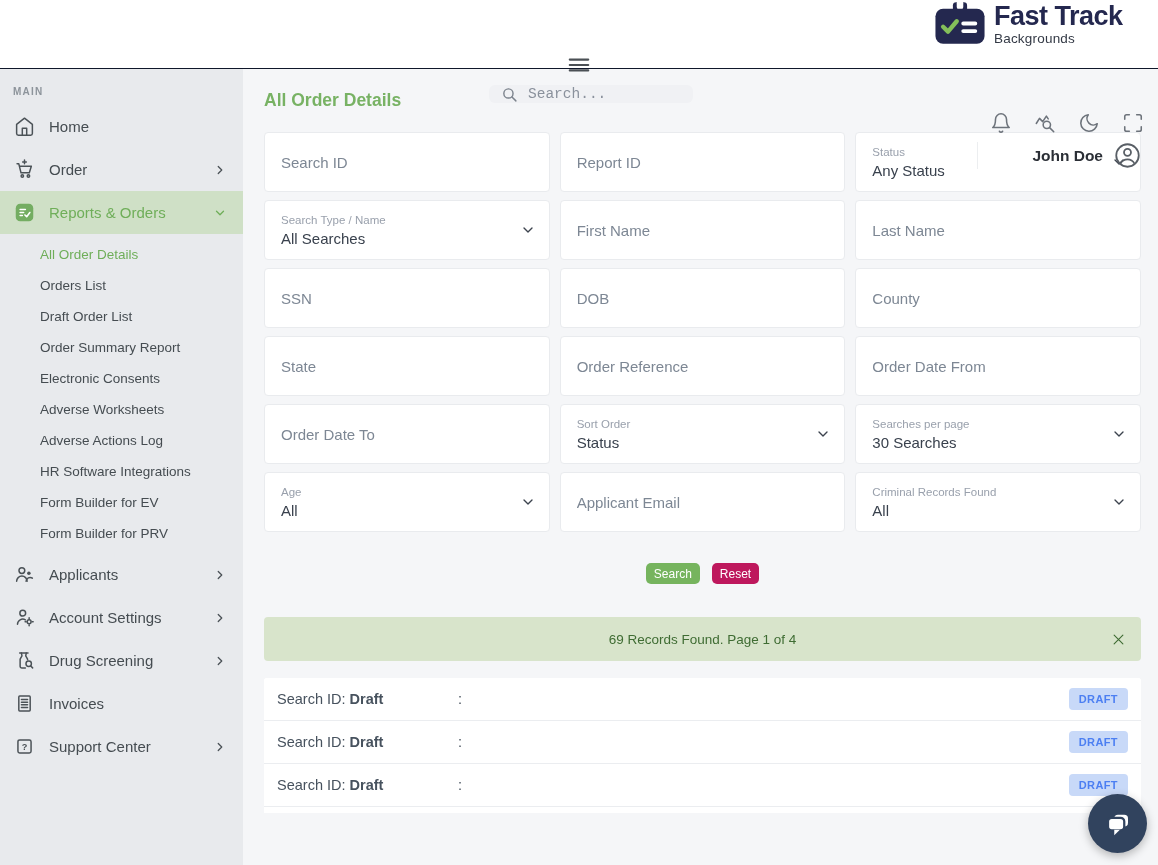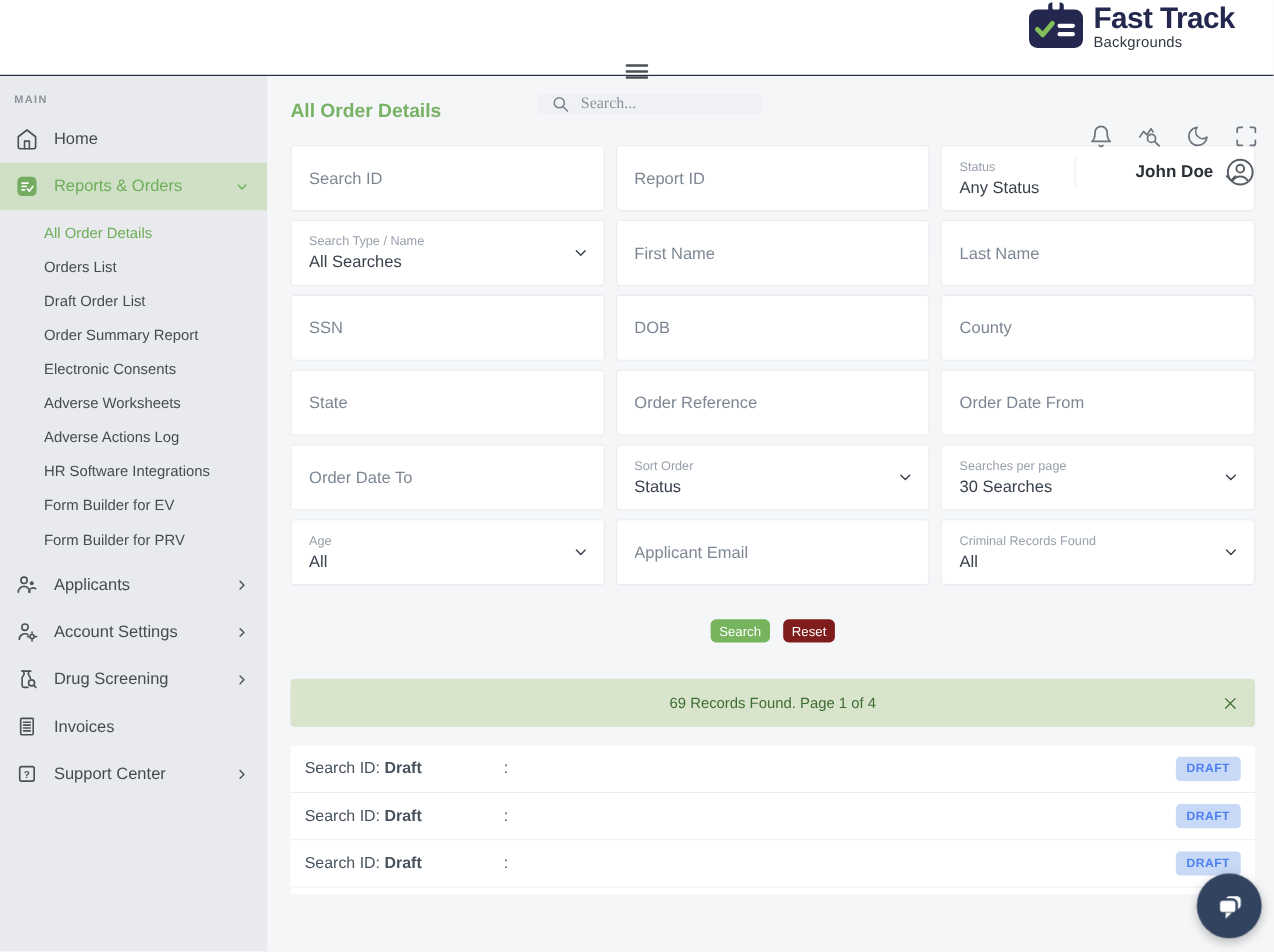--- a/index.html
+++ b/index.html
@@ -11,21 +11,21 @@
     border-bottom:1px solid #0f172a; position:relative; z-index:5;flex-direction:column; }
   .logo-wrap { display:flex; align-items:center; padding-left:13px; width:238px; }
   .logo-text { margin-left:7px; line-height:1; }
   .logo-title { font-size:27px; font-weight:bold; color:#24284f; letter-spacing:-0.5px; }
   .logo-subtitle { font-size:13.5px; color:#333945; margin-top:2px; letter-spacing:0.2px; }
   .hamburger { align-self:center; background:none; border:none; padding:4px; cursor:pointer; color:#4b5055; }
   .header-search { align-self:center; margin-left:24px; width:204px; height:38px;
     background:#f0f1f4; border-radius:6px; display:flex; align-items:center; padding:0 12px; gap:8px; }
   .header-search svg { color:#7b828c; flex-shrink:0; }
   .header-search input { flex:1; min-width:0; border:none; background:transparent; outline:none;
-    font-size:14.5px; color:#3a414c; font-family:Liberation Serif, serif; }
+    font-size:14.5px; color:#3a414c; font-family:Liberation Mono, monospace; }
   .header-search input::placeholder { color:#8a919c; }
   .header-spacer { flex:1; }
   .header-icons { display:flex; align-items:center; gap:5px; padding-right:6px; }
   .icon-btn { width:39px; height:39px; display:flex; align-items:center; justify-content:center;
     background:none; border:none; color:#6d737b; cursor:pointer; padding:0; }
   .profile { display:flex; align-items:center; gap:11px; padding:0 17px 0 19px;
     border-left:1px solid #eceef0; cursor:pointer; }
   .profile-name { font-size:15.5px; font-weight:bold; color:#2b2f36;margin-left:35px; }
   .profile svg { color:#595f66; }
 
@@ -58,21 +58,21 @@
     color:#39414d; width:100%; font-family:inherit; padding:0; }
   .field input::placeholder { color:#7d8794; }
   .flabel { font-size:11.5px; color:#99a0ac; margin-bottom:4px; }
   .fvalue { font-size:15px; color:#39414d; }
   .fchev { position:absolute; right:13px; top:50%; transform:translateY(-50%); color:#3c434e; display:flex; }
 
   .actions { display:flex; justify-content:center; gap:12px; margin-top:31px; }
   .btn { height:21px; border:none; border-radius:5px; color:#fff; font-size:12px;
     padding:0 8px; cursor:pointer; font-family:inherit; }
   .btn.search { background:#76b45e; }
-  .btn.reset { background:#7f1d1d; }
+  .btn.reset { background:#be185d; }
 
   .alert { margin-top:33px; height:44px; background:#d8e4cb; border-radius:4px;
     display:flex; align-items:center; justify-content:center; position:relative; }
   .alert-text { font-size:13.5px; color:#3f6c33; }
   .alert-close { position:absolute; right:11px; top:50%; transform:translateY(-50%);
     background:none; border:none; color:#3f6c33; cursor:pointer; width:24px; height:24px;
     display:flex; align-items:center; justify-content:center; padding:0; }
 
   .results { margin-top:17px; background:#fff; border-radius:3px 3px 0 0; overflow:hidden; }
   .results-header { height:43px; background:#efeff1; display:flex; align-items:center; padding:0 13px; }
@@ -175,20 +175,34 @@
     <div class="section-label">MAIN</div>
 
     <div class="nav-item">
       <svg class="mi" viewBox="0 0 24 24" fill="none" stroke="currentColor" stroke-width="1.7" stroke-linecap="round" stroke-linejoin="round">
         <path d="M3 9.5l9-7 9 7V20a2 2 0 0 1-2 2H5a2 2 0 0 1-2-2z"></path>
         <path d="M9.5 22v-8h5v8"></path>
       </svg>
       <span class="nav-label">Home</span>
     </div>
 
+    <div class="nav-item">
+      <svg class="mi" viewBox="0 0 24 24" fill="none" stroke="currentColor" stroke-width="1.7" stroke-linecap="round" stroke-linejoin="round">
+        <path d="M3.5 5.5h2L8 15.8h9.5l2.3-7.5H7"></path>
+        <circle cx="9.5" cy="19.5" r="1.4"></circle>
+          <circle cx="16.5" cy="19.5" r="1.4"></circle>
+        <path d="M12 1.2v4.2M9.9 3.3h4.2"></path>
+      </svg>
+      <span class="nav-label">Order</span>
+      <span class="nav-chev">
+        <svg width="14" height="14" viewBox="0 0 24 24" fill="none" stroke="currentColor" stroke-width="2.2" stroke-linecap="round" stroke-linejoin="round">
+            <polyline points="9 6 15 12 9 18"></polyline>
+          </svg>
+      </span>
+    </div>
 
     <div class="nav-item active">
       <svg class="mi" viewBox="0 0 24 24">
         <rect x="2" y="2" width="20" height="20" rx="5" fill="#74ad62"></rect>
         <path d="M7 8.5h6M7 12h4M7 15.5h2.5" stroke="#fff" stroke-width="1.8" stroke-linecap="round" fill="none"></path>
         <path d="M12.5 14.8l2 2 3.6-4.8" stroke="#fff" stroke-width="1.8" stroke-linecap="round" stroke-linejoin="round" fill="none"></path>
       </svg>
       <span class="nav-label">Reports &amp; Orders</span>
       <span class="nav-chev">
         <svg width="14" height="14" viewBox="0 0 24 24" fill="none" stroke="currentColor" stroke-width="2.2" stroke-linecap="round" stroke-linejoin="round">

